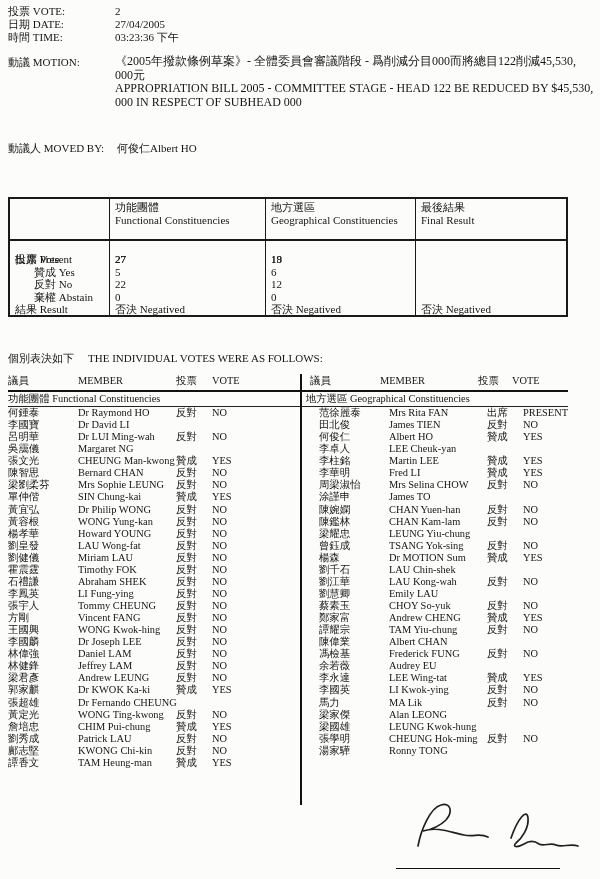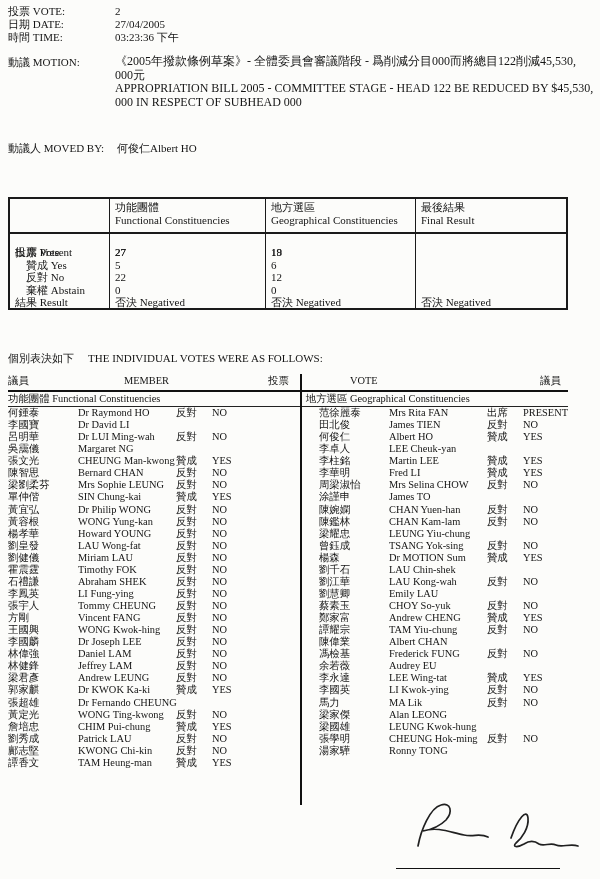--- a/index.html
+++ b/index.html
@@ -15,36 +15,36 @@
   
   .info-row{position:absolute;left:8px;width:560px;height:13px;}
   .info-row .lbl{position:absolute;left:0;text-align:center;}
   .info-row .val{position:absolute;left:107px;}
   
   .motion-lines{position:absolute;left:115px;top:55px;width:480px;font-size:12px;line-height:13.6px;}
   .motion-line{white-space:nowrap;}
   
   .rtable{position:absolute;left:8px;top:197px;width:556px;border:2px solid #1a1a1a;background:transparent;}
   .rhead{display:grid;grid-template-columns:99px 156px 150px 151px;border-bottom:2px solid #1a1a1a;}
-  .rhead .hc{padding:2px 3px 1px 5px;min-height:30px;}
+  .rhead .hc{padding:2px 3px 8px 5px;min-height:30px;}
   .rhead .hc+.hc{border-left:1.5px solid #1a1a1a;}
   .hc .zh{display:block;}
   .hc .en{display:block;}
   .rbody-row{display:grid;grid-template-columns:99px 156px 150px 151px;height:12.4px;line-height:12.4px;}
   .rbody-row .c{padding:0 0 0 5px;white-space:nowrap;overflow:visible;}
   .rbody-row .c+.c{border-left:1.5px solid #1a1a1a;}
   .rbody-row.first .c{padding-top:12px;}
-  .rbody-row .c.ind{padding-left:16px;}
+  .rbody-row .c.ind{padding-left:24px;}
   
   .intro{position:absolute;top:352px;left:8px;width:560px;height:14px;}
   .intro .zh{position:absolute;left:0;}
   .intro .en{position:absolute;left:80px;}
   
   .mtable{position:absolute;left:8px;top:374px;width:560px;font-size:10.4px;}
-  .mhead{display:grid;grid-template-columns:70px 98px 36px 88px 10px 70px 98px 34px 56px;height:16px;line-height:14px;gap:46px;}
+  .mhead{display:grid;grid-template-columns:70px 98px 36px 88px 10px 70px 98px 34px 56px;height:16px;line-height:14px;}
   .thickline{border-top:2px solid #111;margin:0;}
   .thinline{border-top:1px solid #222;margin:0;}
   .sections{display:flex;height:14px;line-height:13px;}
   .sections .sec-left{width:292px;}
   .sections .sec-right{width:266px;padding-left:10px;}
   .cols{display:flex;gap:39px;}
   .half{width:292px;}
   .half.right{width:266px;padding-left:10px;}
   .mrow{display:grid;grid-template-columns:70px 98px 36px auto;height:12.07px;line-height:12.07px;white-space:nowrap;}
   .divider{position:absolute;left:292px;top:0;width:1.5px;height:431px;background:#111;}

